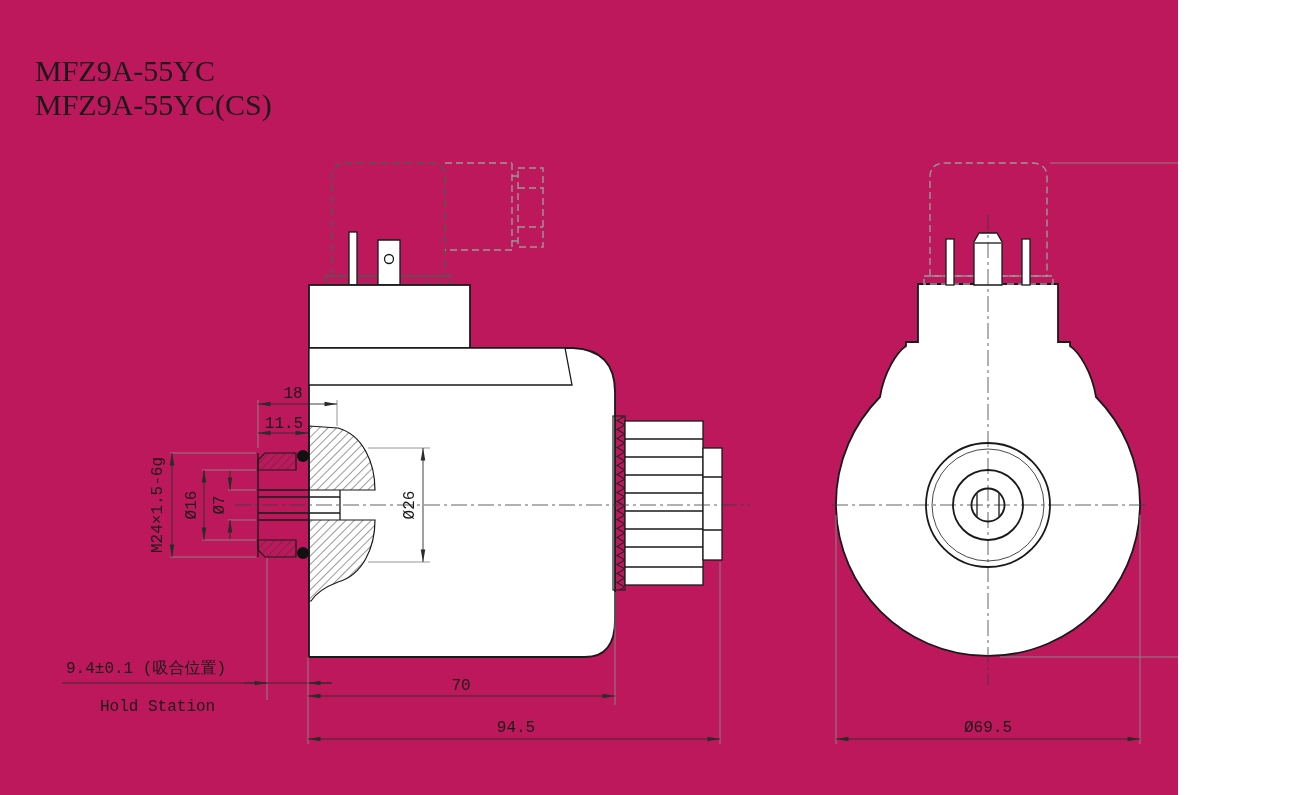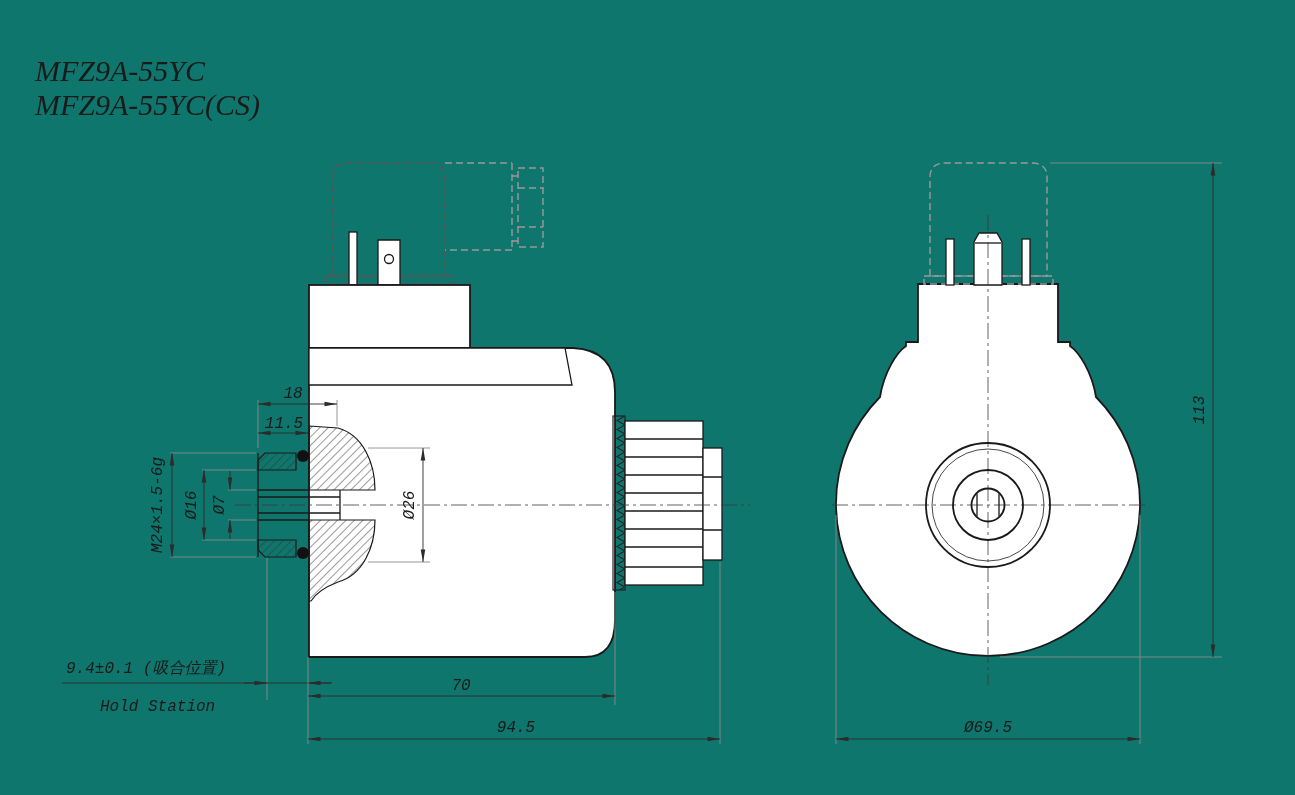--- a/index.html
+++ b/index.html
@@ -1,16 +1,16 @@
 <!DOCTYPE html>
 <html><head>
 <meta charset="utf-8">
 <style>
   html,body{margin:0;padding:0;background:#ffffff;}
-  .stage{position:relative;width:1295px;height:795px;background:#0f766e;overflow:hidden;font-style:italic;}
+  .stage{position:relative;width:1178px;height:795px;background:#be185d;overflow:hidden;}
   svg{display:block;}
   
   .ol{fill:none;stroke:#1a1a1a;stroke-width:1.8;}
   .olf{fill:#ffffff;stroke:#1a1a1a;stroke-width:1.8;}
   .ml{fill:none;stroke:#1a1a1a;stroke-width:1.3;}
   .mlf{fill:#ffffff;stroke:#1a1a1a;stroke-width:1.3;}
   .hatched{fill:url(#hatch);stroke:#1a1a1a;stroke-width:1.2;}
   .dl{fill:none;stroke:#2b2b2b;stroke-width:0.9;}
   .xl{fill:none;stroke:#8a8a8a;stroke-width:0.9;}
   .cl{fill:none;stroke:#3a3a3a;stroke-width:0.8;stroke-dasharray:16 4 3 4;}

